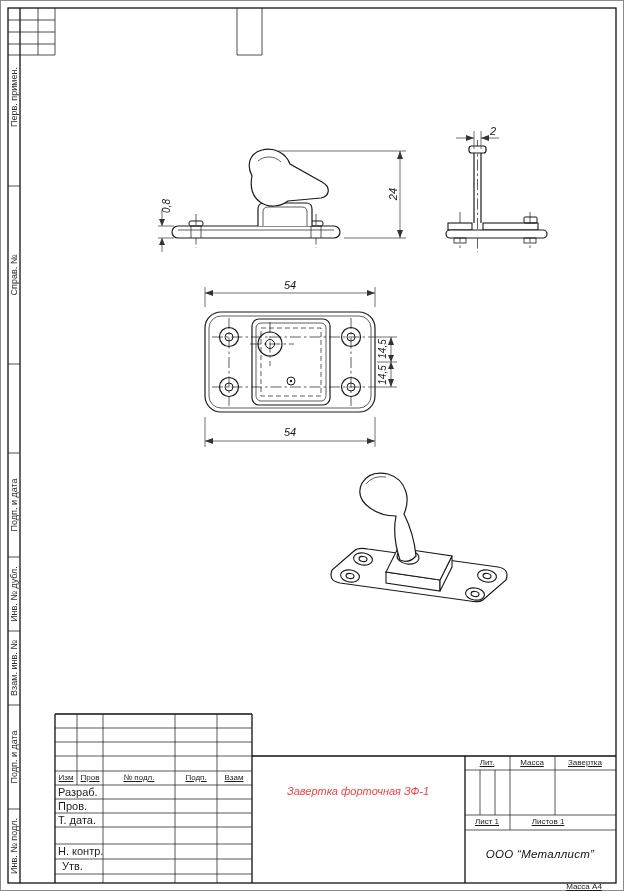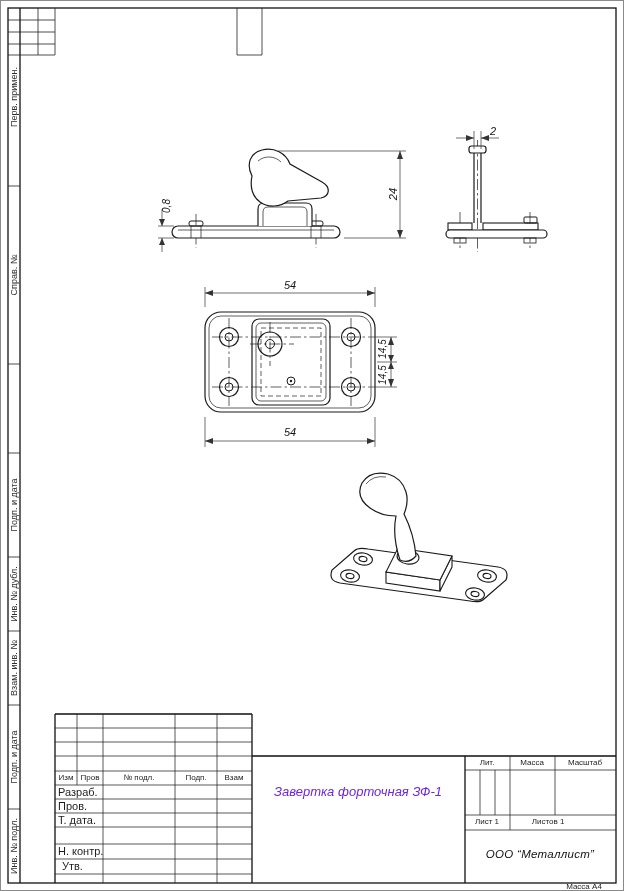--- a/index.html
+++ b/index.html
@@ -7,23 +7,23 @@
     position:relative;width:624px;height:891px;background:#fff;
     font-family:"Liberation Sans", sans-serif;overflow:hidden;
   }
   .linework{position:absolute;left:0;top:0;}
   .lbl{position:absolute;transform:translate(-50%,-50%);white-space:nowrap;color:#151515;line-height:1;}
   .rot{transform:translate(-50%,-50%) rotate(-90deg);}
   .lbl-left{position:absolute;transform:translateY(-50%);white-space:nowrap;color:#151515;line-height:1;}
   .s9{font-size:9px;color:#2e2e2e;}
   .dim{font-style:italic;font-size:11px;}
   .dim-s{font-style:italic;font-size:10px;}
-  .tb{font-size:8px;color:#1d1d1d;}
+  .tb{font-size:8px;color:#1d1d1d;text-decoration:underline;}
   .tb2{font-size:11px;color:#1d1d1d;}
-  .title-main{font-style:italic;font-size:13px;color:#6d28d9;}
+  .title-main{font-style:italic;font-size:11px;color:#ef4444;}
   .company{font-style:italic;font-size:11.5px;color:#111;letter-spacing:.3px;}
 </style>
 </head>
 <body>
 
 <div class="sheet">
 
   <svg class="linework" width="624" height="891" viewBox="0 0 624 891">
 
     <rect x="0.5" y="0.5" width="623" height="890" fill="none" stroke="#8a8a8a" stroke-width="1"></rect>
@@ -196,20 +196,20 @@
 
   <span class="lbl-left tb2" style="left:58px;top:792px">Разраб.</span>
   <span class="lbl-left tb2" style="left:58px;top:806px">Пров.</span>
   <span class="lbl-left tb2" style="left:58px;top:820px">Т. дата.</span>
   <span class="lbl-left tb2" style="left:58px;top:851px">Н. контр.</span>
   <span class="lbl-left tb2" style="left:62px;top:866px">Утв.</span>
 
   <span class="lbl title-main" style="left:358px;top:791px">Завертка форточная ЗФ-1</span>
   <span class="lbl tb" style="left:487px;top:763px">Лит.</span>
   <span class="lbl tb" style="left:532px;top:763px">Масса</span>
-  <span class="lbl tb" style="left:585px;top:763px">Масштаб</span>
+  <span class="lbl tb" style="left:585px;top:763px">Завертка</span>
   <span class="lbl tb" style="left:487px;top:822px">Лист 1</span>
   <span class="lbl tb" style="left:548px;top:822px">Листов 1</span>
   <span class="lbl company" style="left:540px;top:855px">ООО “Металлист”</span>
 
   <span class="lbl tb" style="left:584px;top:887px">Масса А4</span>
 
 </div>
 
 </body></html>

